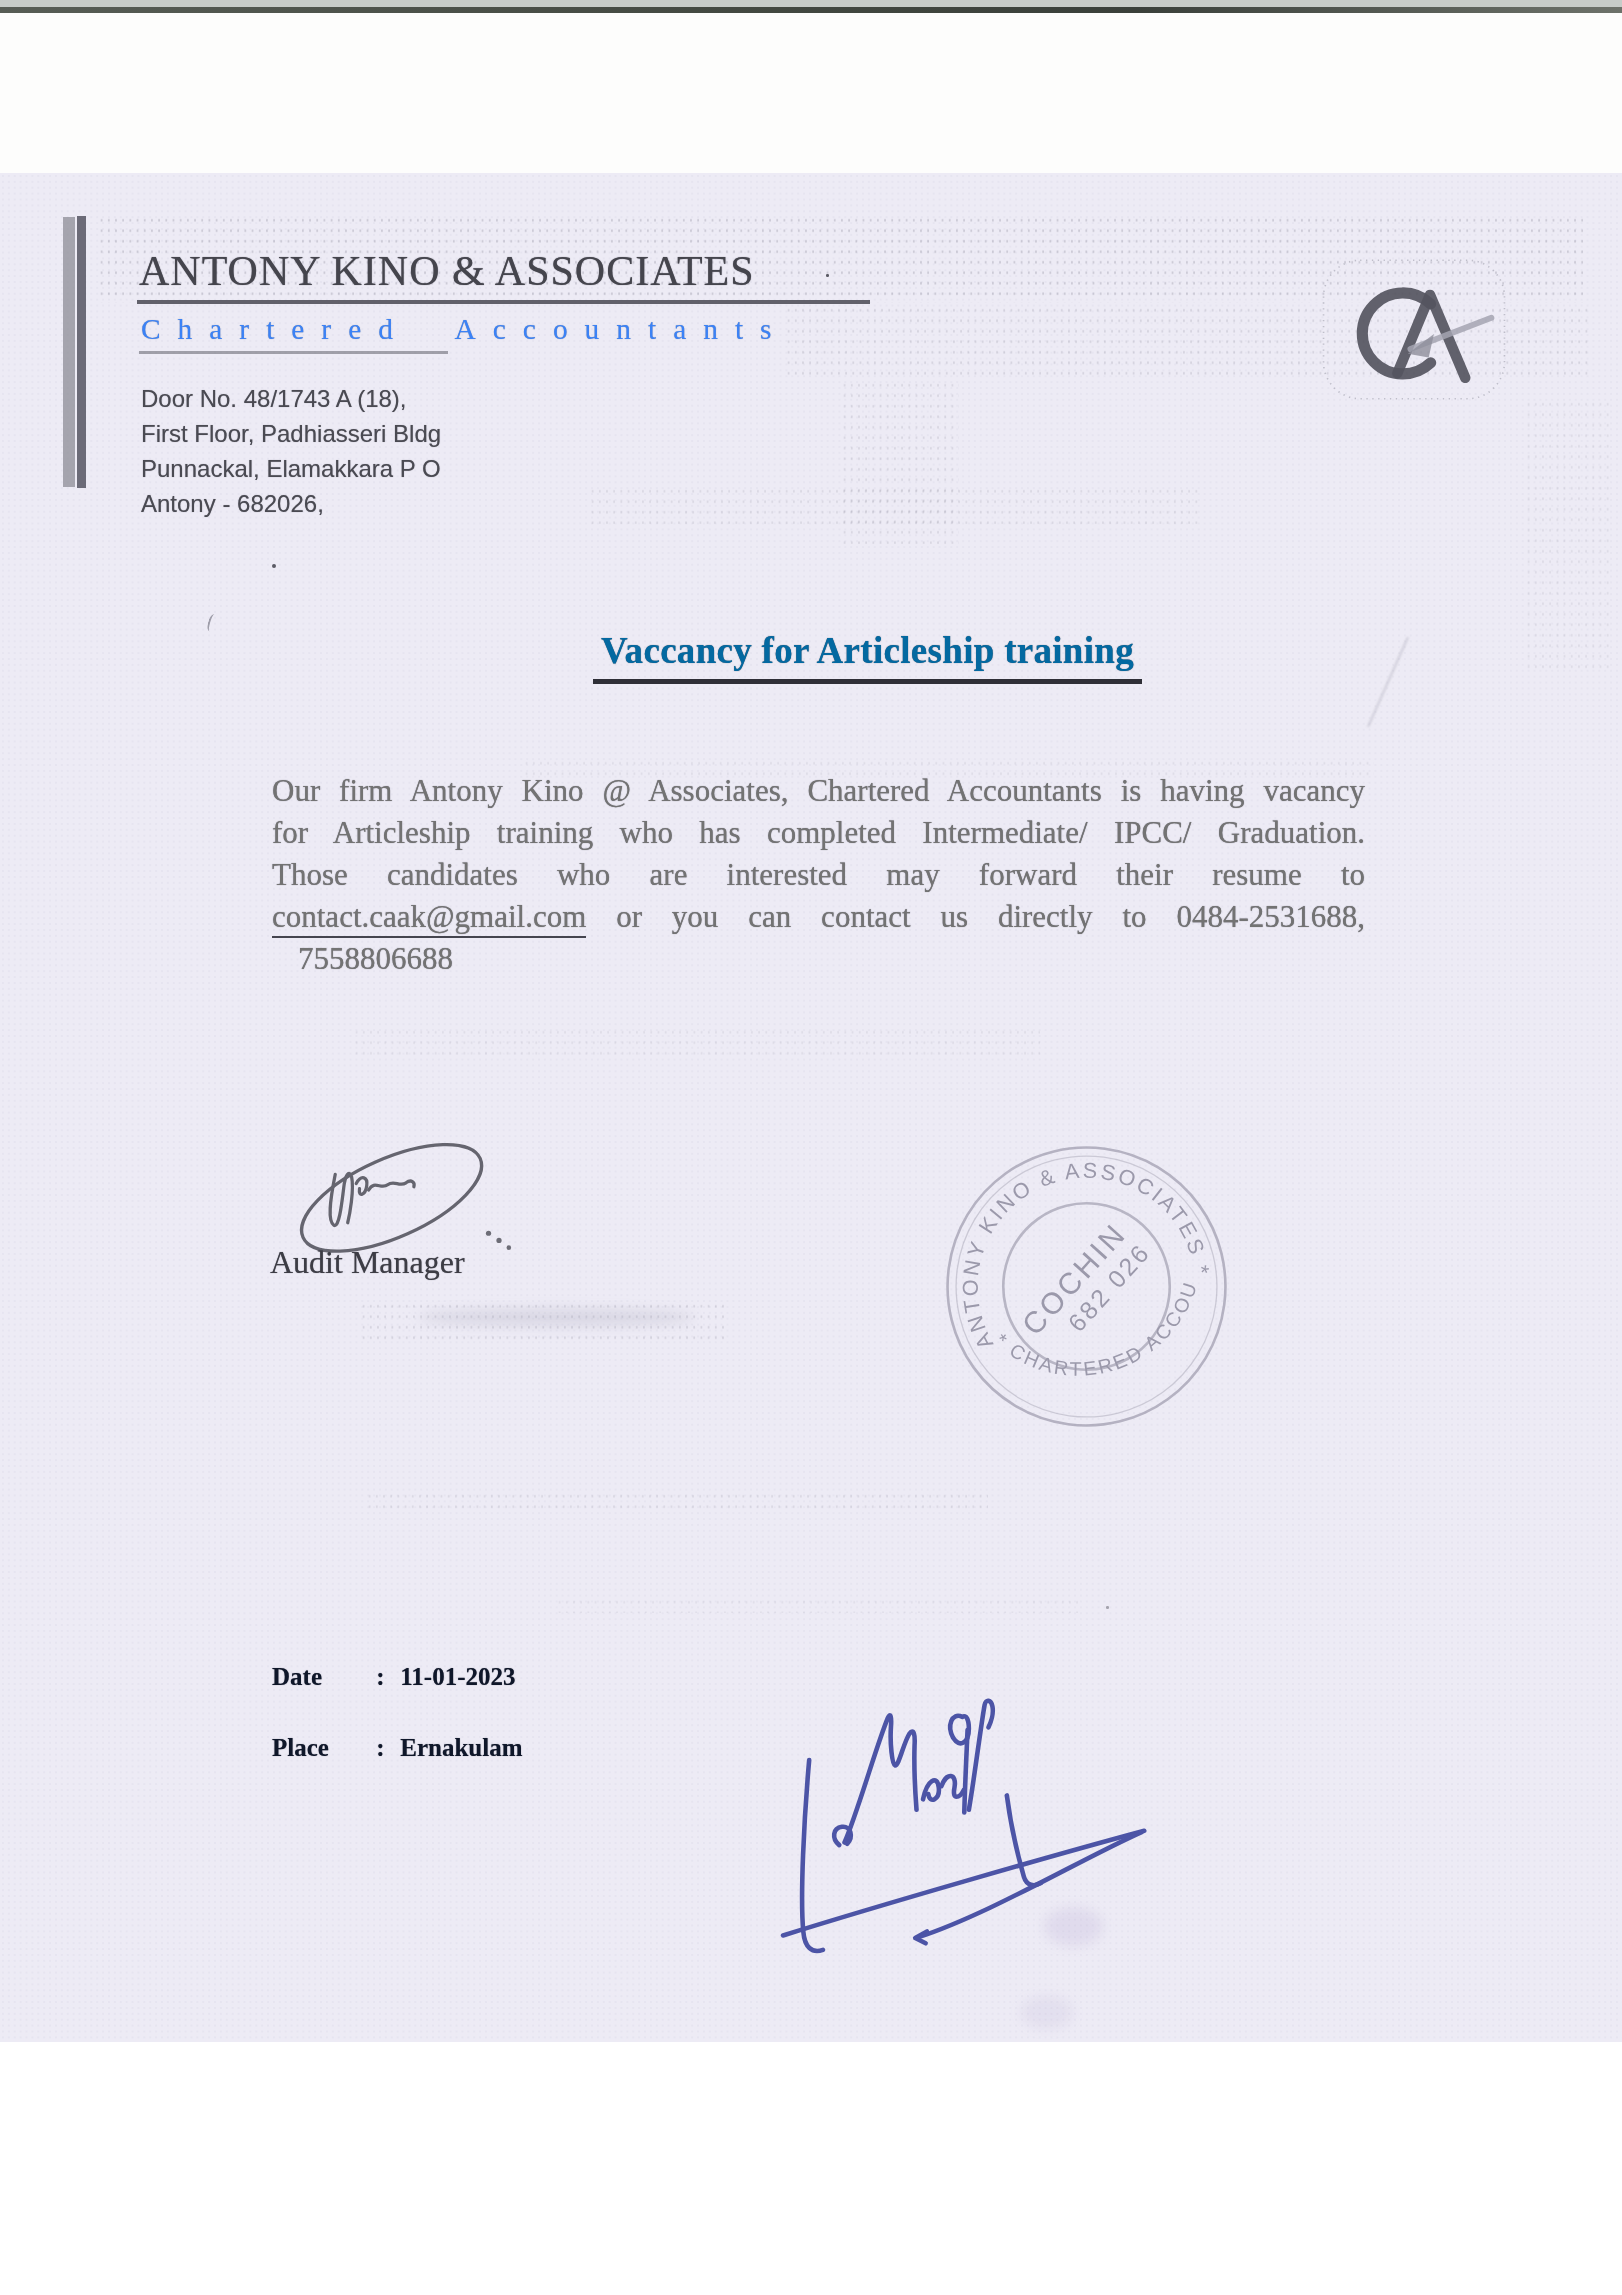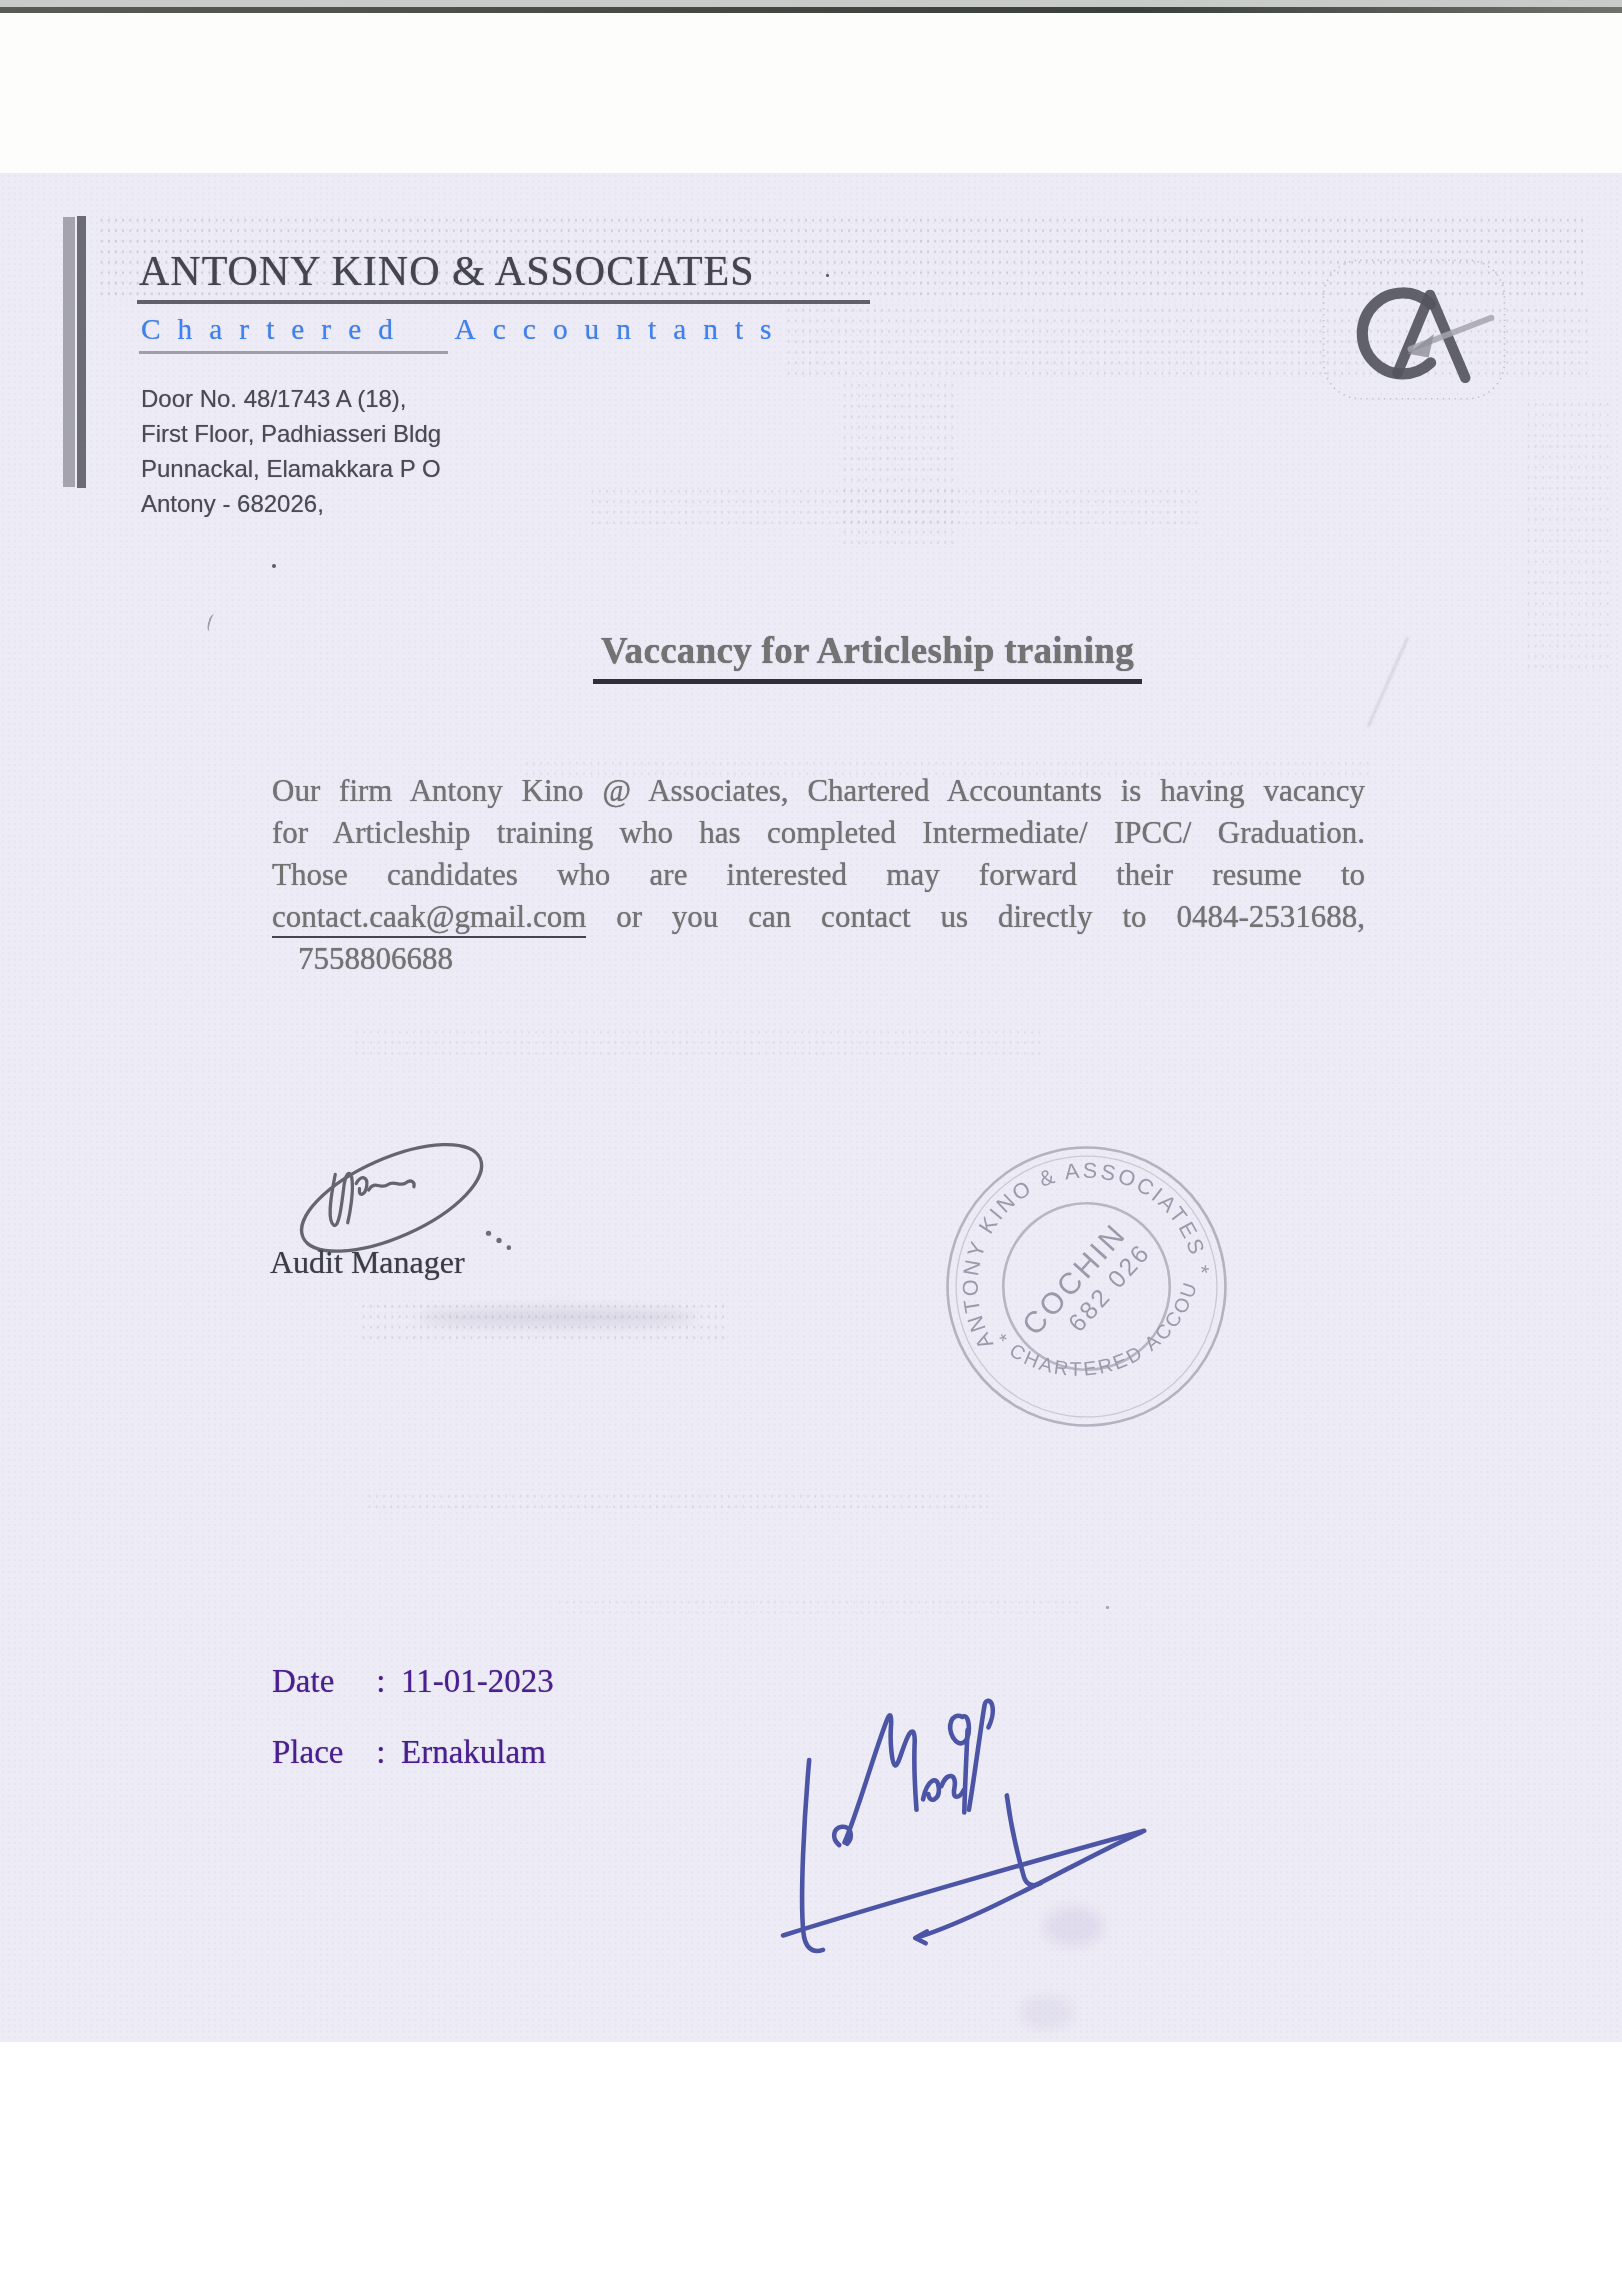--- a/index.html
+++ b/index.html
@@ -27,38 +27,38 @@
   #firm-subtitle{position:absolute;left:141px;top:313px;font-size:29.4px;letter-spacing:17px;
         word-spacing:22px;color:#3b82f6;white-space:nowrap;text-shadow:0 0 0.9px rgba(90,90,102,.6);}
   #rule2{position:absolute;left:139px;top:351px;width:309px;height:2.6px;
         background:rgba(118,118,128,.65);filter:blur(0.3px);}
   #address{position:absolute;left:141px;top:381px;font-family:"Liberation Sans",sans-serif;
         font-size:24px;line-height:35px;color:#4a4a52;text-shadow:0 0 0.9px rgba(80,80,92,.55);}
   
   #ca-logo{position:absolute;left:1320px;top:257px;width:188px;height:145px;}
   
   #doc-title-wrap{position:absolute;left:550px;top:629px;width:635px;text-align:center;}
-  #doc-title{display:inline-block;font-size:37px;font-weight:bold;color:#737373;
+  #doc-title{display:inline-block;font-size:37px;font-weight:bold;color:#0369a1;
         padding:0 7.9px 6.5px 7.9px;border-bottom:5.9px solid #2f2f37;letter-spacing:0.3px;
         text-shadow:0 0 0.9px rgba(40,40,52,.8);white-space:nowrap;font-family:Liberation Serif, serif;}
   
   #body-par{position:absolute;left:272px;top:770px;width:1093px;font-size:31px;
         line-height:42px;color:#737373;text-shadow:0 0 0.9px rgba(55,55,68,.72);}
   .bline{text-align:justify;text-align-last:justify;}
   .bline.last{text-align:justify;text-align-last:left;margin-left:26px;}
   .email{border-bottom:2px solid #45454f;padding-bottom:2px;}
   
   #sig-black{position:absolute;left:275px;top:1135px;width:262px;height:131px;}
   #audit-manager{position:absolute;left:270px;top:1244px;font-size:32px;color:#3d3d45;
         text-shadow:0 0 0.9px rgba(55,55,68,.7);}
   
   #stamp{position:absolute;left:941px;top:1141px;width:291px;height:291px;opacity:.82;}
   
-  .foot-row{position:absolute;left:272px;font-size:33px;color:#4c1d95;
-        text-shadow:0 0 0.9px rgba(55,55,68,.7);}
+  .foot-row{position:absolute;left:272px;font-size:25px;color:#0f172a;
+        text-shadow:0 0 0.9px rgba(55,55,68,.7);font-weight:bold;}
   .foot-label{display:inline-block;}
   .foot-label.w1{width:99px;}
   .foot-label.w2{width:99px;}
   .foot-colon{display:inline-block;margin:0 15.7px 0 5.2px;}
   
   #sig-blue{position:absolute;left:766px;top:1688px;width:445px;height:275px;}
   
   .curl-mark{position:absolute;border-left:2.6px solid rgba(95,95,108,.55);
         border-radius:60% 0 0 60%;}
   .crease{position:absolute;background:rgba(125,125,140,.28);filter:blur(1px);}

